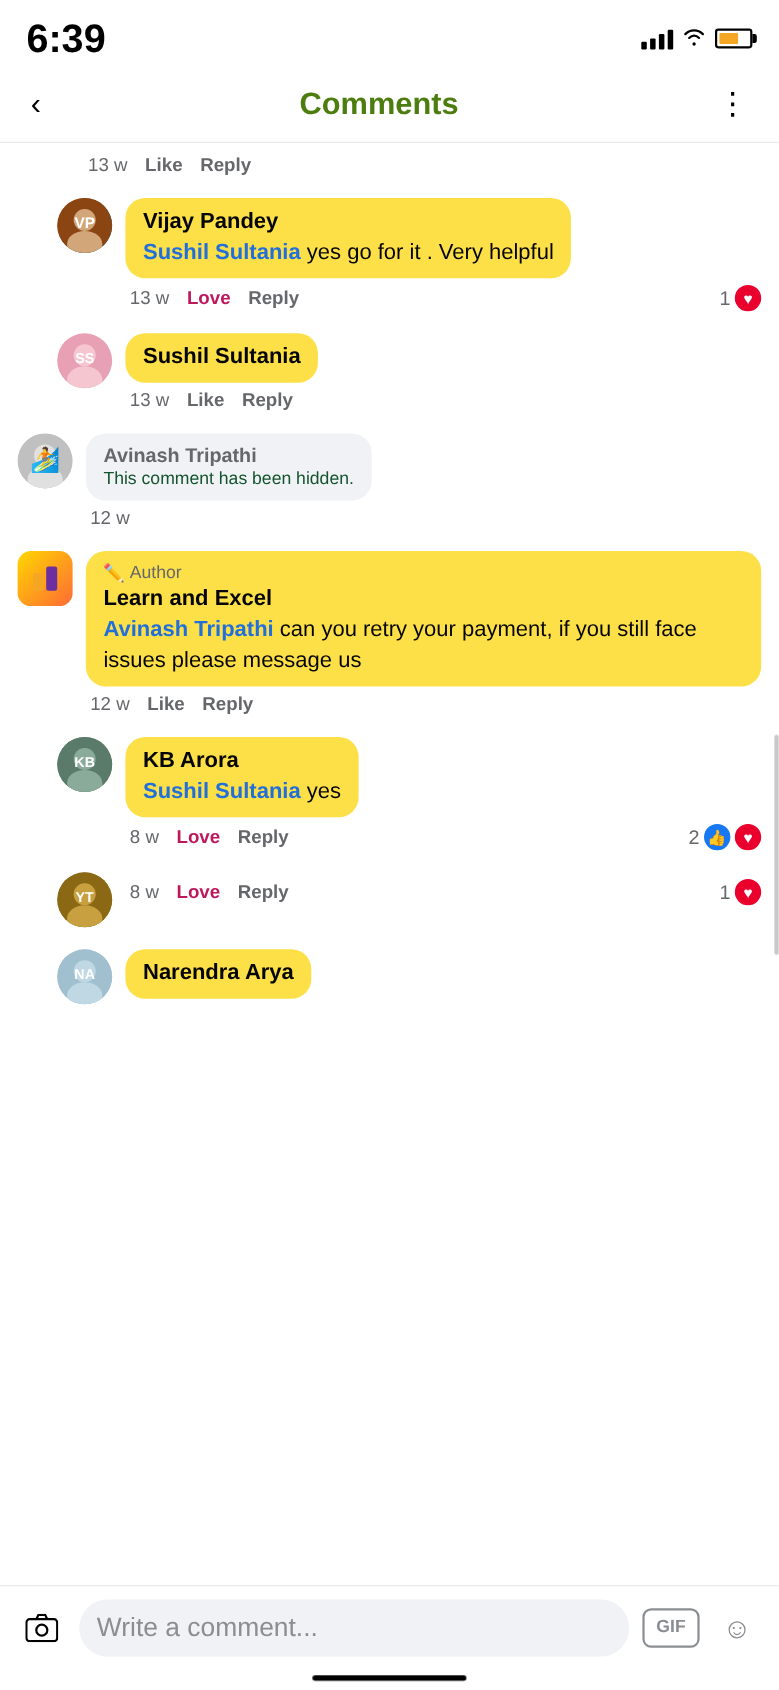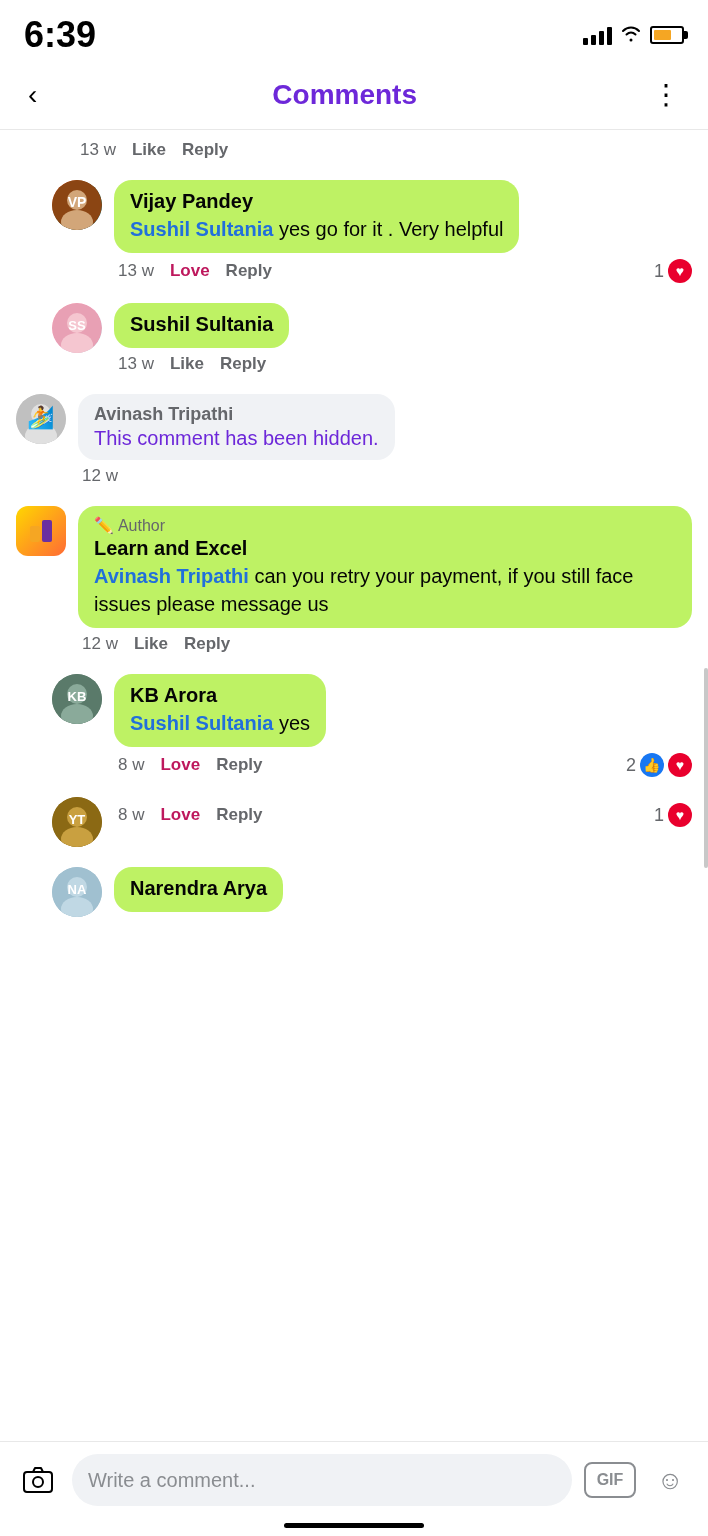--- a/index.html
+++ b/index.html
@@ -85,21 +85,21 @@
     }
     .back-btn {
       font-size: 28px;
       color: #000;
       cursor: pointer;
       padding: 4px 8px;
     }
     .header-title {
       font-size: 28px;
       font-weight: 700;
-      color: #6d28d9;
+      color: #4d7c0f;
     }
     .more-btn {
       font-size: 28px;
       color: #000;
       cursor: pointer;
       padding: 4px 8px;
     }
 
     
     .comment-row {
@@ -144,21 +144,21 @@
     .le-bar1 { width: 10px; height: 16px; background: #f5a623; border-radius: 2px; }
     .le-bar2 { width: 10px; height: 22px; background: #6b2fa0; border-radius: 2px; }
     .avatar.kbarora { background: #5a7a6a; }
     .avatar.yogesh { background: #8b6914; }
     .avatar.narendra { background: #a0c0d0; }
 
     .comment-content {
       flex: 1;
     }
     .comment-bubble {
-      background: #bef264;
+      background: #fde047;
       border-radius: 18px;
       padding: 10px 16px;
       display: inline-block;
       max-width: 100%;
     }
     .comment-bubble.hidden-comment {
       background: #f0f2f5;
     }
     .comment-name {
       font-size: 20px;
@@ -185,22 +185,22 @@
     .comment-text {
       font-size: 20px;
       color: #050505;
       line-height: 1.4;
     }
     .mention {
       color: #216fdb;
       font-weight: 600;
     }
     .hidden-text {
-      font-size: 20px;
-      color: #6d28d9;
+      font-size: 16px;
+      color: #14532d;
     }
 
     .comment-actions {
       display: flex;
       align-items: center;
       gap: 16px;
       margin-top: 6px;
       padding-left: 4px;
     }
     .action-time {
@@ -280,21 +280,21 @@
     .input-wrapper {
       flex: 1;
       height: 52px;
       background: #f0f2f5;
       border-radius: 26px;
       display: flex;
       align-items: center;
       padding: 0 16px;
     }
     .input-placeholder {
-      font-size: 20px;
+      font-size: 24px;
       color: #8a8d91;
     }
     .gif-btn {
       width: 52px;
       height: 36px;
       border: 2px solid #8a8d91;
       border-radius: 8px;
       display: flex;
       align-items: center;
       justify-content: center;

